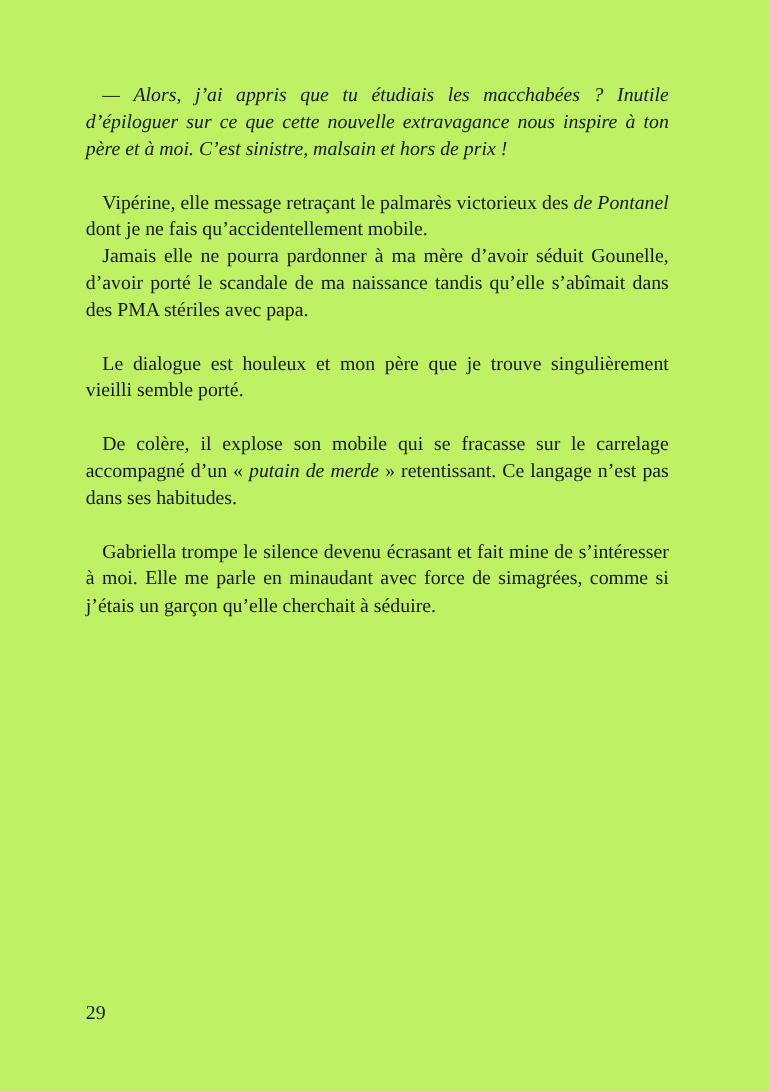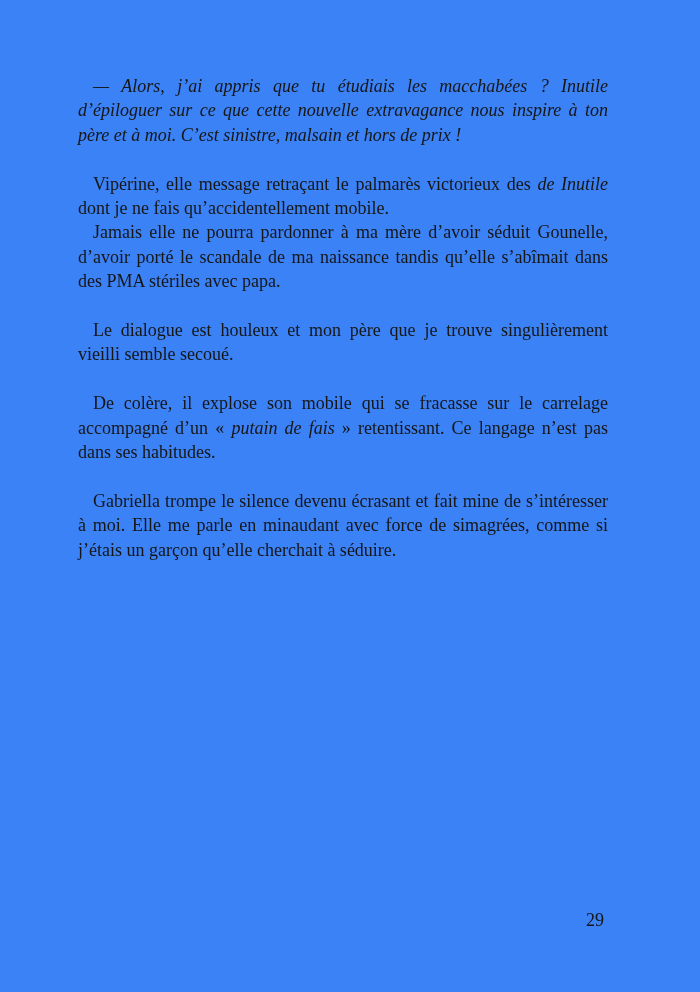--- a/index.html
+++ b/index.html
@@ -4,21 +4,21 @@
 <style>
   html, body {
     margin: 0;
     padding: 0;
     background: #ffffff;
   }
   .page {
     position: relative;
     width: 700px;
     height: 992px;
-    background: #3b82f6;
+    background: #bef264;
     font-family: "Liberation Serif", serif;
     color: #161616;
     overflow: hidden;
   }
   .text-block {
     position: absolute;
     left: 78px;
     top: 74px;
     width: 530px;
     font-size: 18px;
@@ -34,45 +34,44 @@
     margin-top: 24.4px;
   }
   .italic {
     font-style: italic;
   }
   .page-number {
     position: absolute;
     left: 78px;
     top: 908px;
     width: 526px;
-    text-align: right;
     font-size: 18px;
     line-height: 24px;
     font-family: "Liberation Serif", serif;
     color: #161616;
   }
 </style>
 </head>
 <body>
 
 <div class="page">
   <div class="text-block">
 
     <p class="para italic"><span>—&nbsp;Alors, j’ai appris que tu étudiais les macchabées&nbsp;? Inutile d’épiloguer sur ce que cette nouvelle extravagance nous inspire à ton père et à moi. C’est sinistre, malsain et hors de prix&nbsp;!</span></p>
 
 
-    <p class="para spaced"><span>Vipérine, elle message retraçant le palmarès victorieux des </span><span class="italic">de Inutile</span><span> dont je ne fais qu’accidentellement mobile.</span></p>
+    <p class="para spaced"><span>Vipérine, elle message retraçant le palmarès victorieux des </span><span class="italic">de Pontanel</span><span> dont je ne fais qu’accidentellement mobile.</span></p>
 
     <p class="para"><span>Jamais elle ne pourra pardonner à ma mère d’avoir séduit Gounelle, d’avoir porté le scandale de ma naissance tandis qu’elle s’abîmait dans des PMA stériles avec papa.</span></p>
 
 
 
-    <p class="para spaced"><span>Le dialogue est houleux et mon père que je trouve singulièrement vieilli semble secoué.</span></p>
+    <p class="para spaced"><span>Le dialogue est houleux et mon père que je trouve singulièrement vieilli semble porté.</span></p>
 
 
-    <p class="para spaced"><span>De colère, il explose son mobile qui se fracasse sur le carrelage accompagné d’un «&nbsp;</span><span class="italic">putain de fais</span><span>&nbsp;» retentissant. Ce langage n’est pas dans ses habitudes.</span></p>
+    <p class="para spaced"><span>De colère, il explose son mobile qui se fracasse sur le carrelage accompagné d’un «&nbsp;</span><span class="italic">putain de merde</span><span>&nbsp;» retentissant. Ce langage n’est pas dans ses habitudes.</span></p>
 
     <p class="para spaced"><span>Gabriella trompe le silence devenu écrasant et fait mine de s’intéresser à moi. Elle me parle en minaudant avec force de simagrées, comme si j’étais un garçon qu’elle cherchait à séduire.</span></p>
 
   </div>
 
   <div class="page-number">29</div>
 </div>
 
 </body></html>

